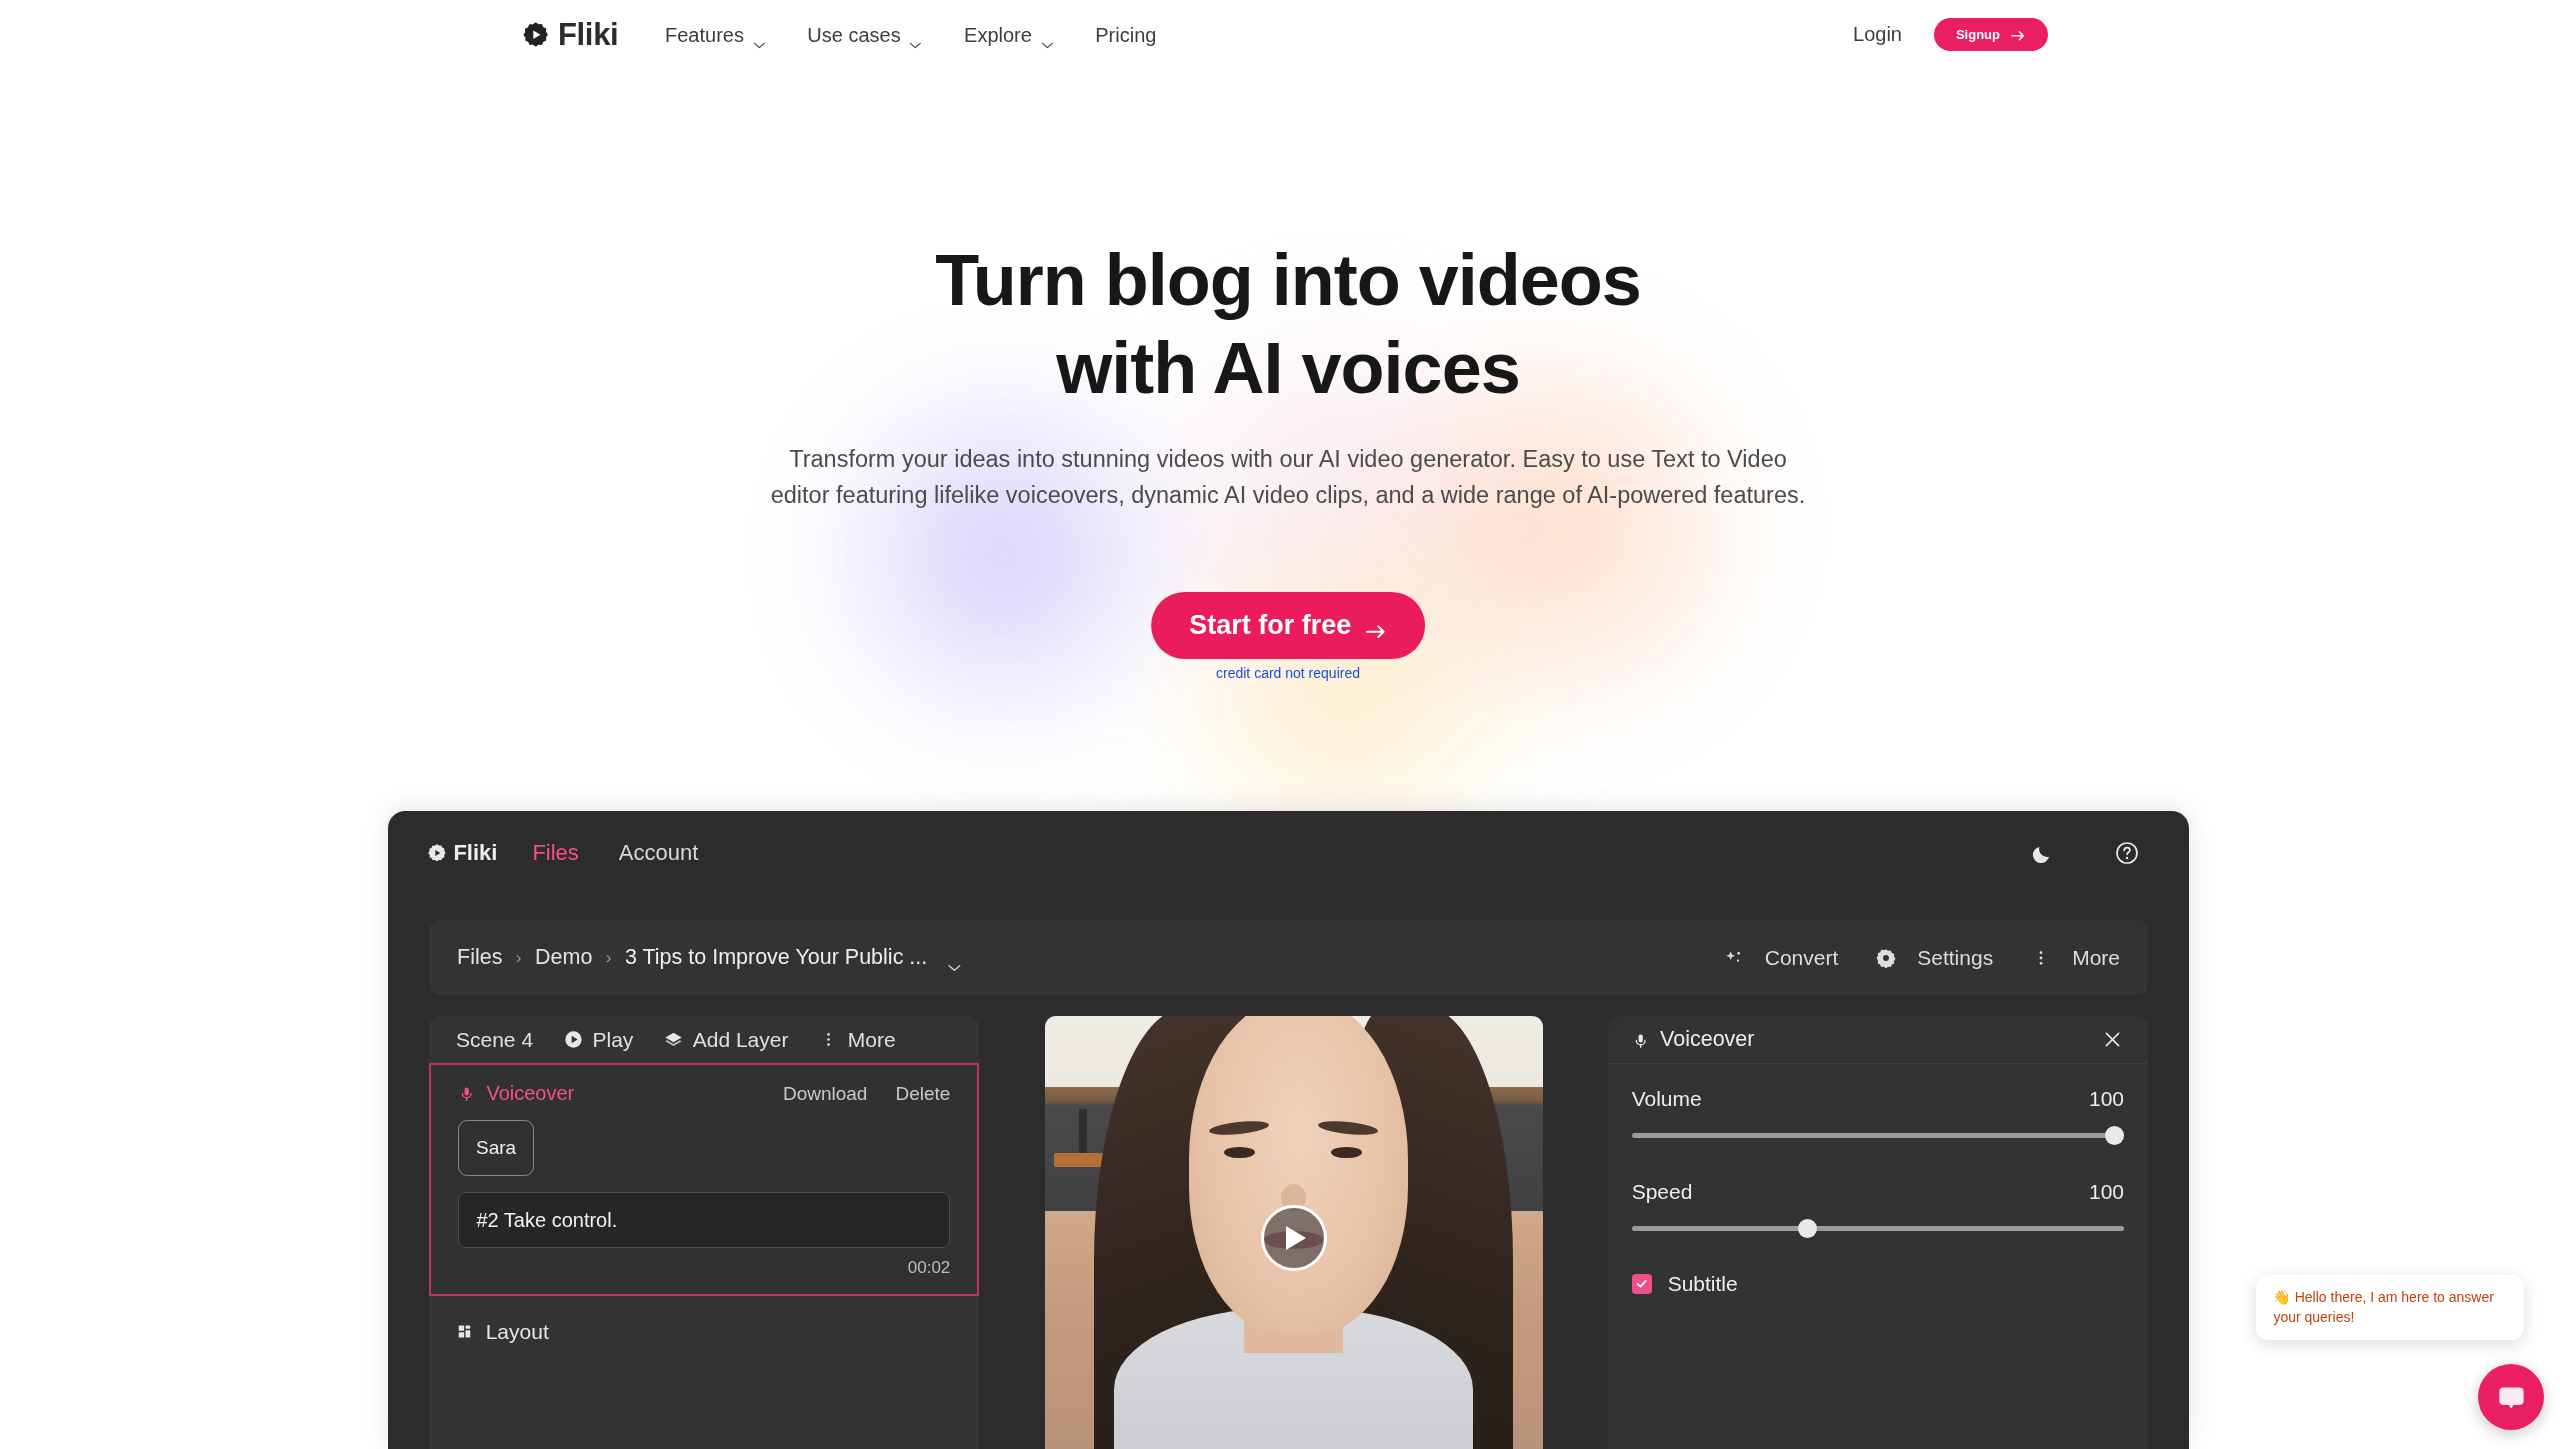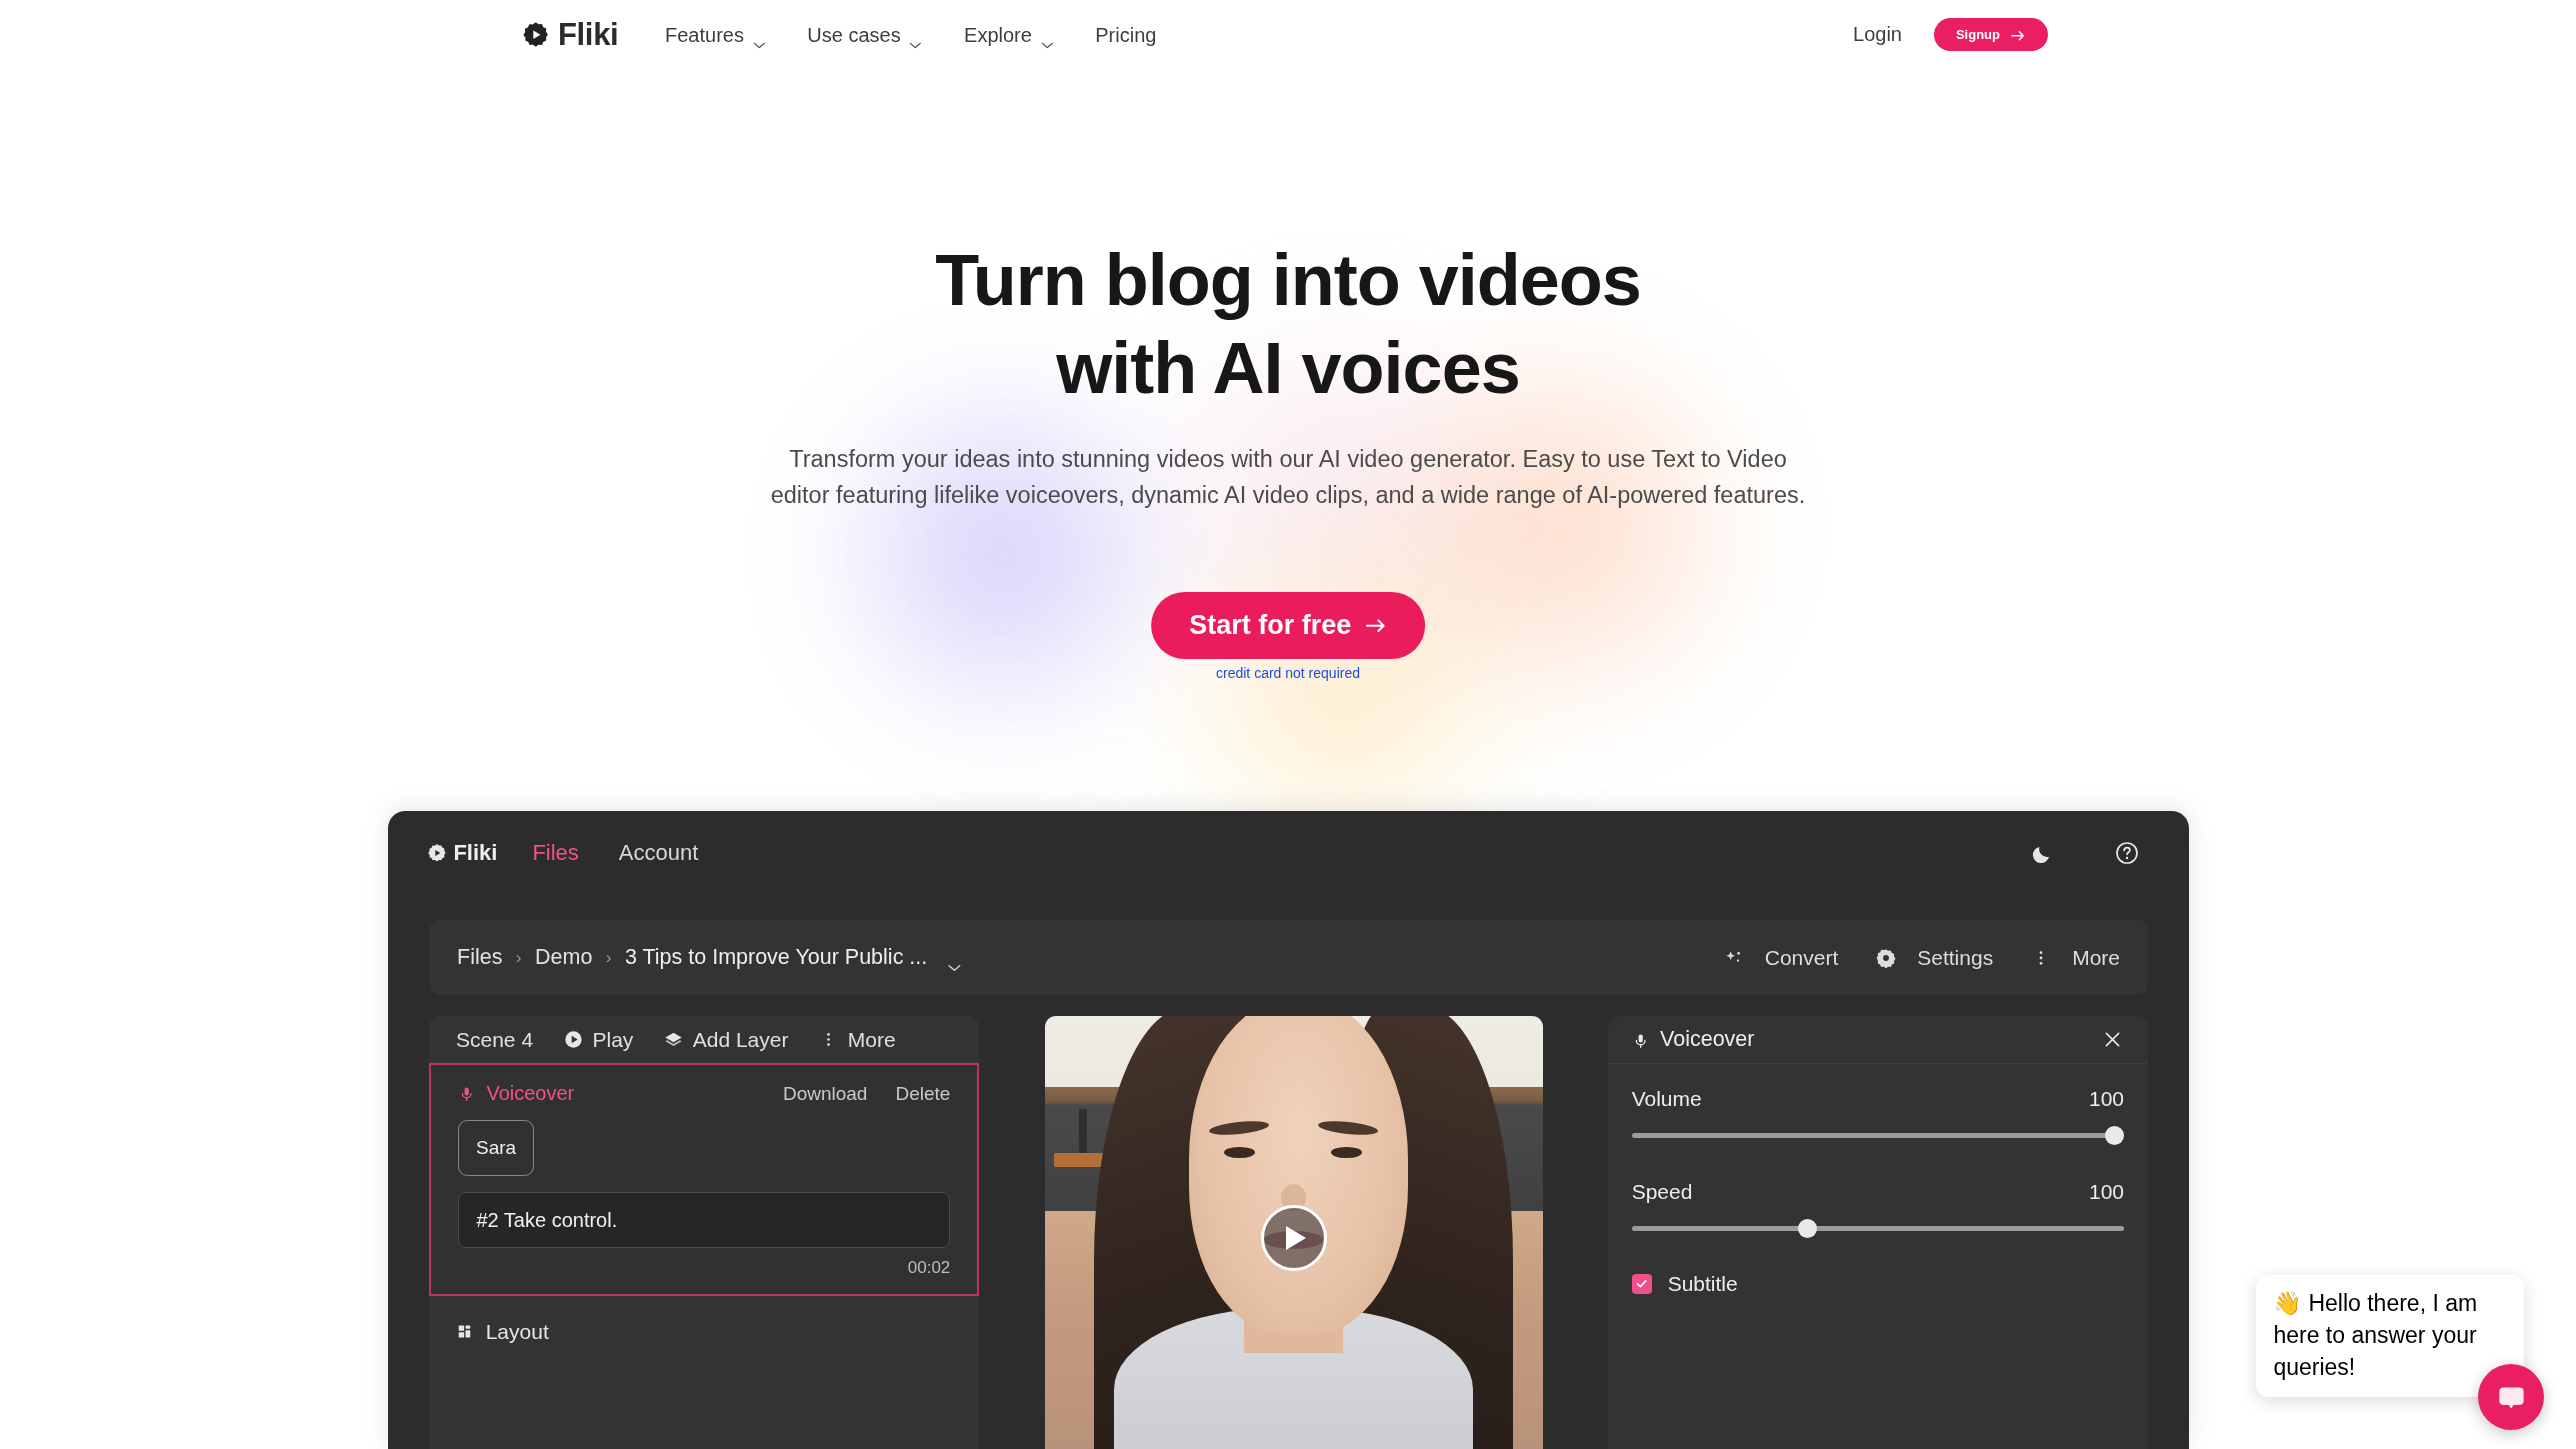--- a/index.html
+++ b/index.html
@@ -61,21 +61,21 @@
     font-size:72px; line-height:1.22; font-weight:700;
     color:#171717; letter-spacing:-1px;
   }
   .hero-sub {
     position:absolute; left:50%; transform:translateX(-50%); top:441px;
     width:1047px;
     font-size:23.5px; line-height:1.54; color:#4b4b4b;
   }
   .cta-wrap { position:absolute; left:50%; transform:translateX(-50%); top:592px; text-align:center; }
   .cta {
-    display:inline-flex; gap:12.7px;
+    display:inline-flex; align-items:center; gap:12.7px;
     background:#EB1C5C; color:#fff; border:none;
     font-size:27px; font-weight:700;
     padding:18px 38px; border-radius:670px; cursor:pointer;
     font-family:"Liberation Sans", sans-serif;
   }
   .cta .arrow-r { width:23px; height:17.4px; }
   .cta-note { margin-top:6px; font-size:14px; color:#1d4ed8; }
 
   
   .appwin {
@@ -174,21 +174,21 @@
   .slider .knob { position:absolute; top:0; width:19px; height:19px; border-radius:50%; background:#e9e9e9; }
   .crow { display:flex; align-items:center; gap:16px; margin-top:34px; font-size:21px; color:#ededed; cursor:pointer; }
   .cbox { width:20px; height:20px; border-radius:4px; background:#F0518B; display:flex; align-items:center; justify-content:center; }
   .cbox svg { width:13.4px; height:13.4px; }
 
   
   .chat-bubble {
     position:absolute; right:52px; top:1275px;
     background:#ffffff; border-radius:12px;
     padding:13.4px 17.4px; max-width:268px;
-    font-size:23px; line-height:1.38; color:#000000;
+    font-size:14px; line-height:1.38; color:#c2410c;
     box-shadow:0 4px 17.4px rgba(0,0,0,.14);
     z-index:60; cursor:pointer;
   }
   .chat-fab {
     position:absolute; right:32px; top:1364px;
     width:66px; height:66px; border-radius:50%;
     background:#E91E63; display:flex; align-items:center; justify-content:center;
     box-shadow:0 4px 14.8px rgba(0,0,0,.22);
     z-index:61; cursor:pointer;
   }

